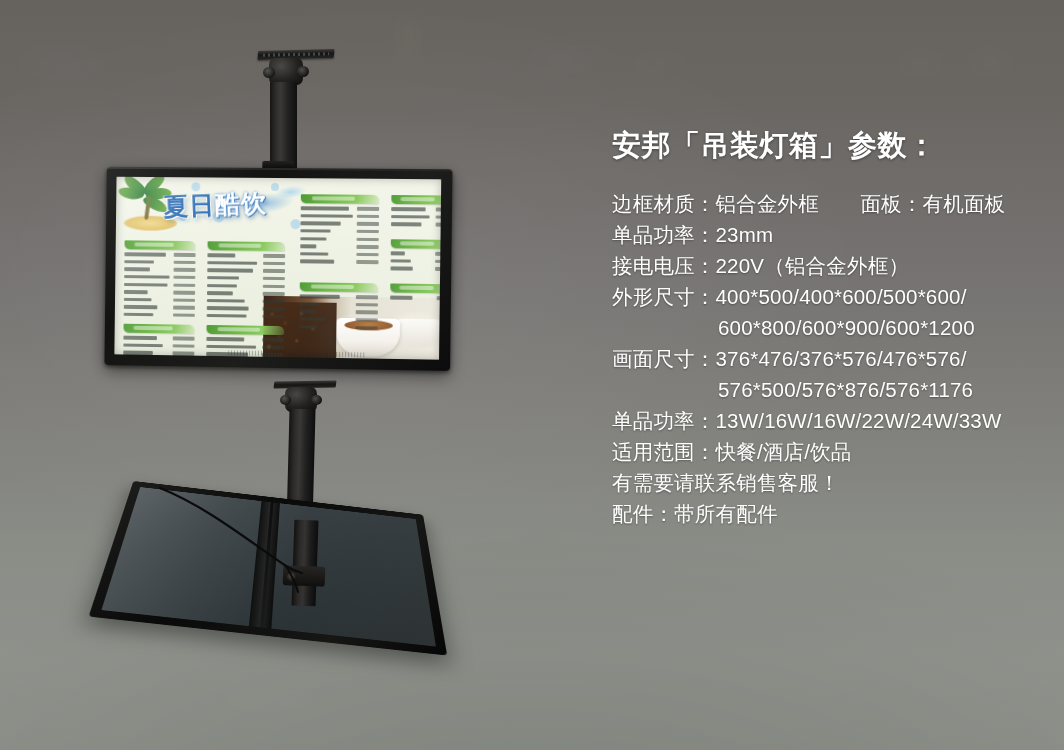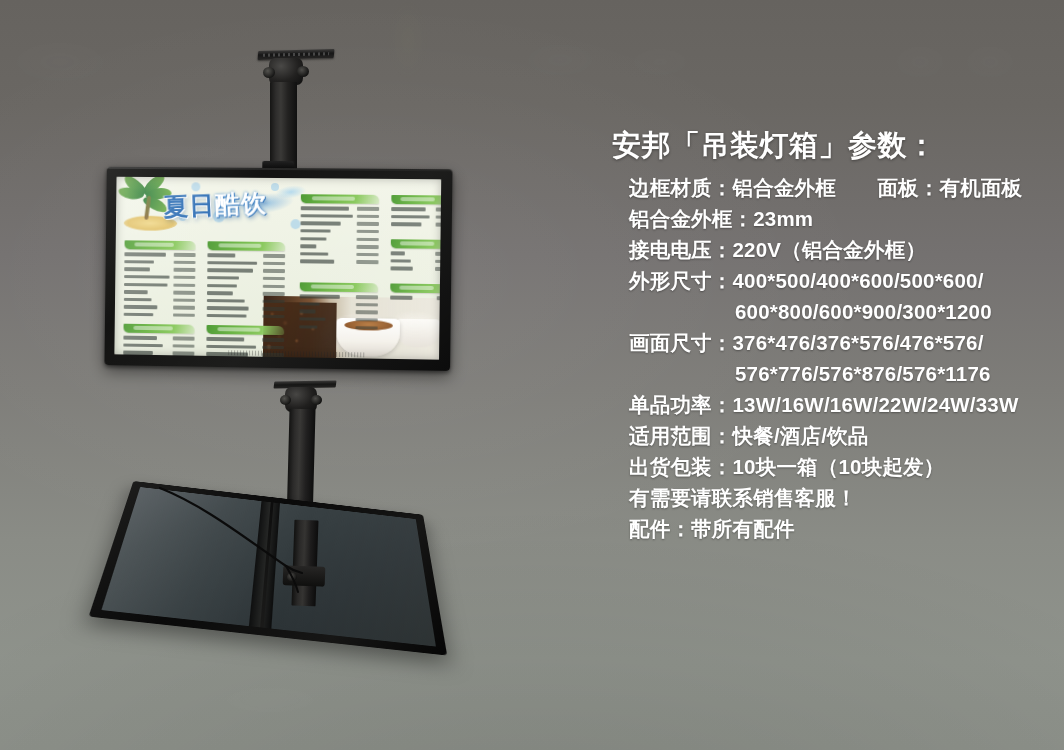--- a/index.html
+++ b/index.html
@@ -472,37 +472,36 @@
   .spec-wrap {
     position: absolute;
     left: 612px; top: 126px;
     width: 430px;
     color: #ffffff;
   }
   .spec-title {
     font-size: 29px;
     font-weight: 700;
     letter-spacing: .5px;
-    margin-bottom: 6px;
+    margin-bottom: 22px;
     text-shadow: 0 1px 3px rgba(0,0,0,.4);
     white-space: nowrap;
   }
   .spec-list {
     list-style: none;
     margin: 0;
     padding: 0;
   }
   .spec-line {
     font-size: 20.5px;
     line-height: 31px;
-    font-weight: 700;
+    font-weight: 400;
     letter-spacing: .2px;
     text-shadow: 0 1px 2px rgba(0,0,0,.35);
     white-space: nowrap;
-    margin-left: 17px;
   }
   .spec-line.indent {
     padding-left: 106px;
   }
 </style>
 </head>
 <body>
 
 <div id="stage">
 
@@ -787,27 +786,26 @@
 
   <svg class="cable" style="left:150px; top:480px;" width="200" height="140" viewBox="0 0 200 140">
     <path d="M10 8 C 55 26, 95 58, 136 86 C 142 90, 148 92, 152 93" stroke="#0b0b0b" stroke-width="2.2" fill="none" stroke-linecap="round"></path>
     <path d="M136 86 C 142 96, 146 104, 148 112" stroke="#0b0b0b" stroke-width="2" fill="none" stroke-linecap="round"></path>
   </svg>
 
   <div class="spec-wrap">
     <div class="spec-title">安邦「吊装灯箱」参数：</div>
     <div class="spec-list">
       <div class="spec-line">边框材质：铝合金外框　　面板：有机面板</div>
-      <div class="spec-line">铝合金外框：23mm</div>
+      <div class="spec-line">单品功率：23mm</div>
       <div class="spec-line">接电电压：220V（铝合金外框）</div>
       <div class="spec-line">外形尺寸：400*500/400*600/500*600/</div>
-      <div class="spec-line indent">600*800/600*900/300*1200</div>
+      <div class="spec-line indent">600*800/600*900/600*1200</div>
       <div class="spec-line">画面尺寸：376*476/376*576/476*576/</div>
-      <div class="spec-line indent">576*776/576*876/576*1176</div>
+      <div class="spec-line indent">576*500/576*876/576*1176</div>
       <div class="spec-line">单品功率：13W/16W/16W/22W/24W/33W</div>
       <div class="spec-line">适用范围：快餐/酒店/饮品</div>
-      <div class="spec-line">出货包装：10块一箱（10块起发）</div>
       <div class="spec-line">有需要请联系销售客服！</div>
       <div class="spec-line">配件：带所有配件</div>
     </div>
   </div>
 
 </div>
 
 </body></html>

